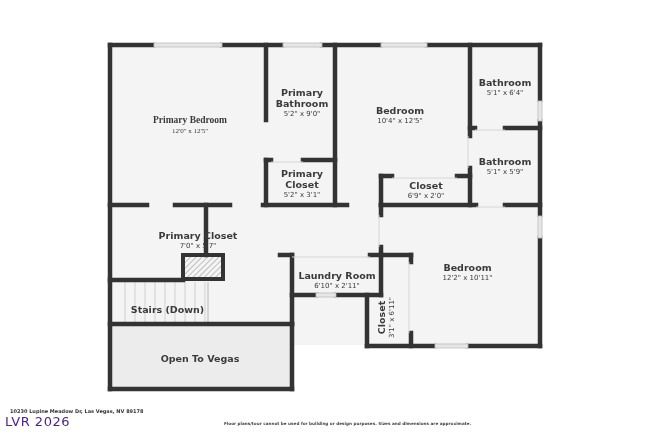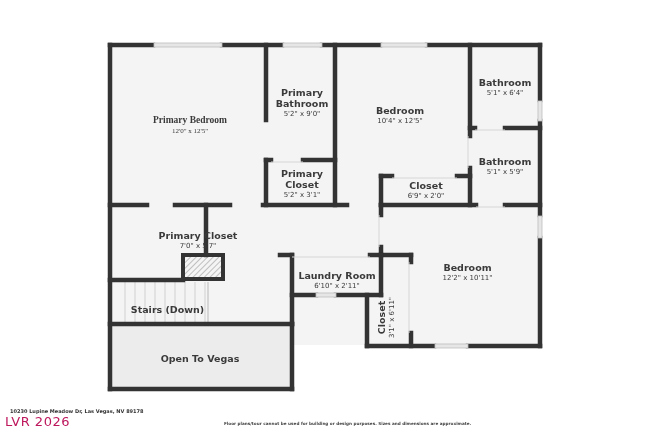--- a/index.html
+++ b/index.html
@@ -12,21 +12,21 @@
     position: absolute; text-align: center; color: #3a3a3a;
     font-weight: bold; font-size: 9.5px; line-height: 11px; white-space: nowrap;
   }
   .room-label .name { display: block; }
   .room-label .dim { display: block; font-weight: normal; font-size: 7px; line-height: 10px; color: #3a3a3a; }
   .vertical { transform: rotate(-90deg); transform-origin: center center; }
   .footer-address {
     position: absolute; left: 10px; top: 408px; font-size: 5px; color: #333; font-weight: bold;
   }
   .footer-logo {
-    position: absolute; left: 5px; top: 414px; font-size: 13px; color: #be185d; letter-spacing: 0.5px;
+    position: absolute; left: 5px; top: 414px; font-size: 13px; color: #4c1d95; letter-spacing: 0.5px;
     font-family: "DejaVu Sans", sans-serif;
   }
   .footer-disclaimer {
     position: absolute; left: 224px; top: 421px; font-size: 4.2px; color: #444; font-weight: bold;
   }
 </style>
 </head>
 <body>
 
 <svg id="plan" viewBox="0 0 650 434" xmlns="http://www.w3.org/2000/svg">

